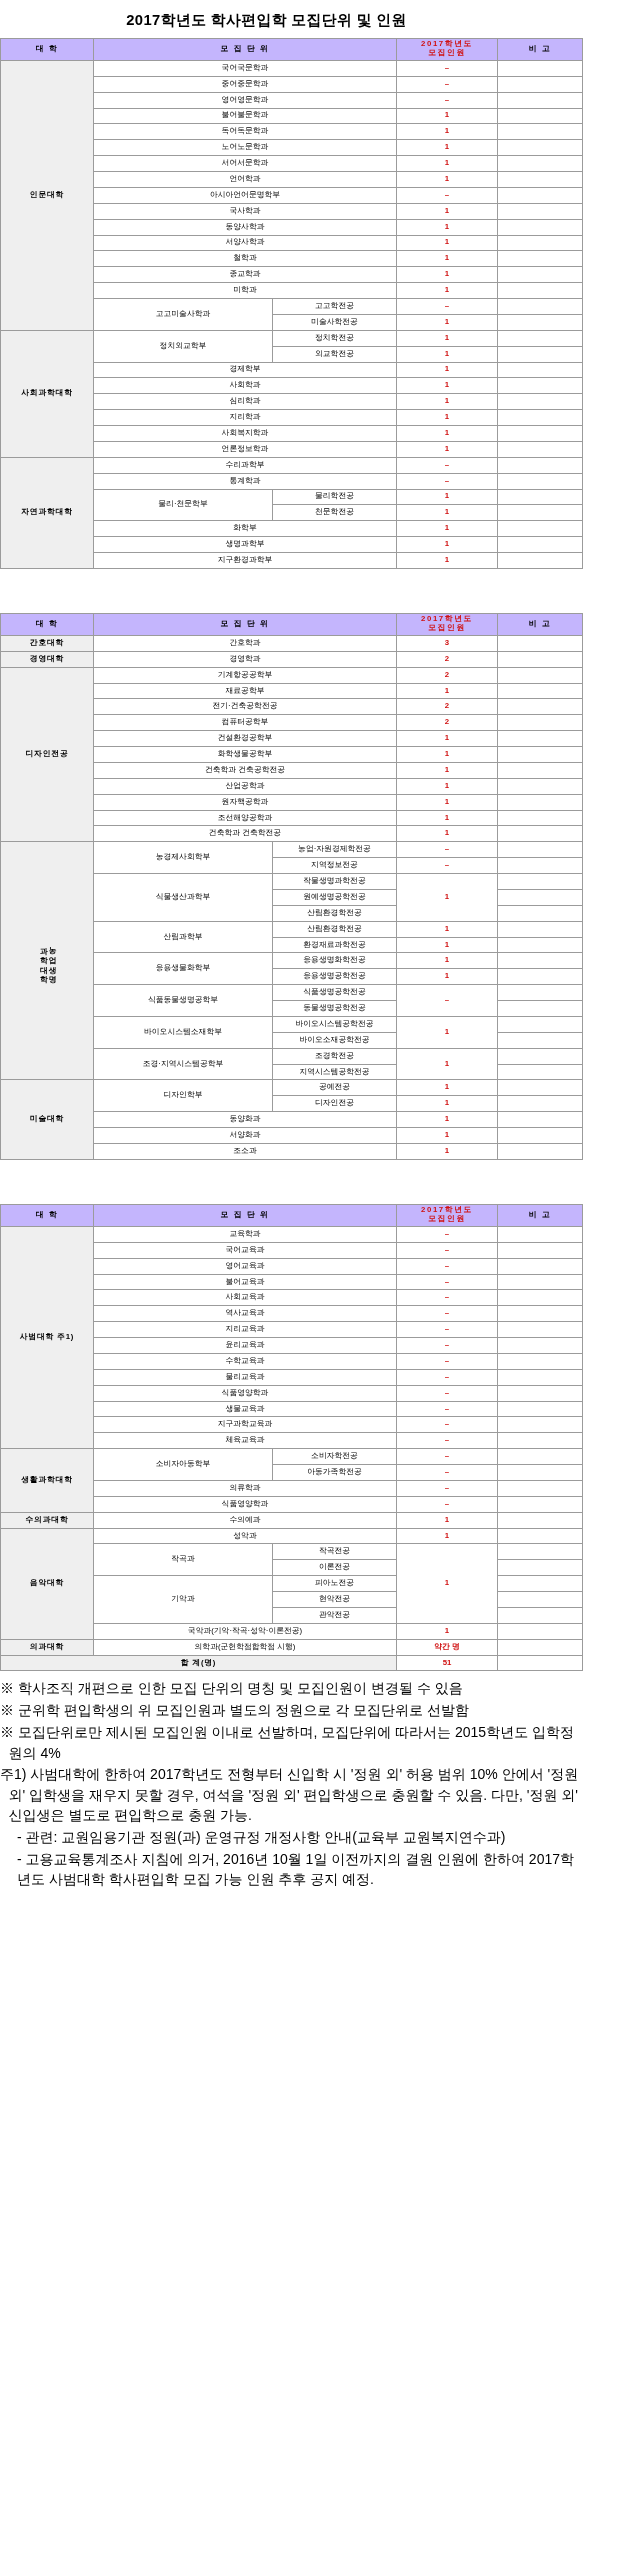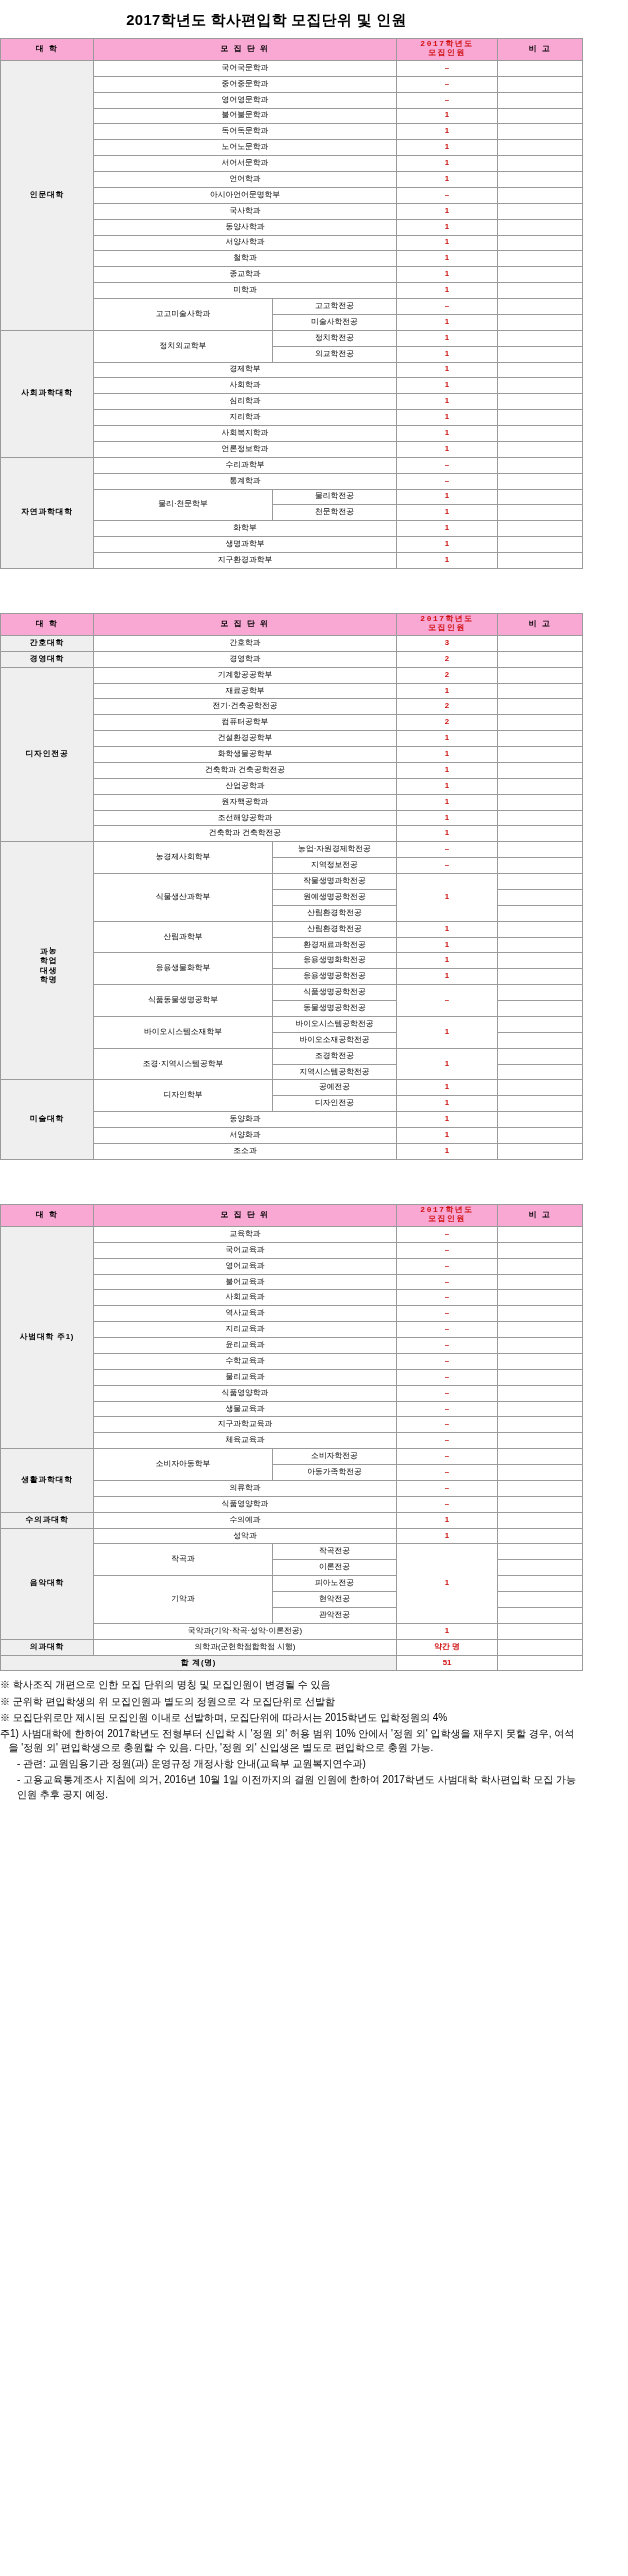--- a/index.html
+++ b/index.html
@@ -16,35 +16,35 @@
   table.grid td,table.grid th{
     border:0.8px solid #9b9b9b;
     font-size:7.8px;
     padding:1.6px 2.3px;
     text-align:center;
     vertical-align:middle;
     height:11.7px;
     line-height:1.15;
   }
   thead td{
-    background:#f9a8d4;font-weight:bold;font-size:8.2px;height:20px;
+    background:#c4b5fd;font-weight:bold;font-size:8.2px;height:20px;
     letter-spacing:1.6px;
   }
   td.col-college{background:#efefef;font-weight:bold;letter-spacing:0.8px;}
   td.unit{background:#ffffff;text-align:center;}
   td.num{color:#d01010;font-weight:bold;font-size:8.2px;}
-  td.hdr-num{color:#d01010;font-weight:bold;font-family:Liberation Mono, monospace;}
+  td.hdr-num{color:#d01010;font-weight:bold;}
   td.blank{background:#ffffff;}
   .vert{
     writing-mode:vertical-rl;text-orientation:upright;letter-spacing:1.6px;
     display:inline-block;line-height:1.1;
   }
   .spacer{height:22px;}
   .notes{
-    width:582px;margin:6.2px auto 0 auto;font-size:10px;line-height:1.45;
+    width:582px;margin:6.2px auto 0 auto;font-size:14px;line-height:1.45;
   }
   .notes div{padding:0.8px 0;}
   .notes .ind1{padding-left:8.5px;text-indent:-8.5px;}
   .notes .ind3{padding-left:17px;}
   .tbl-wrap{margin-bottom:0;}
 </style>
 </head>
 <body>
 
 <div class="page">

